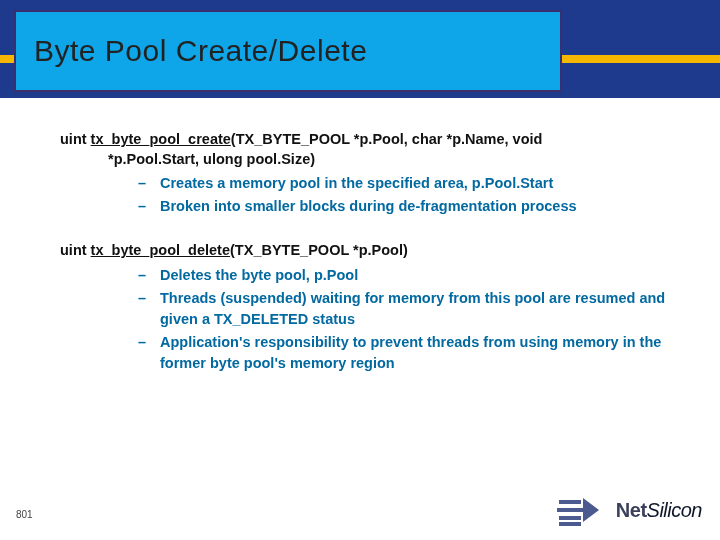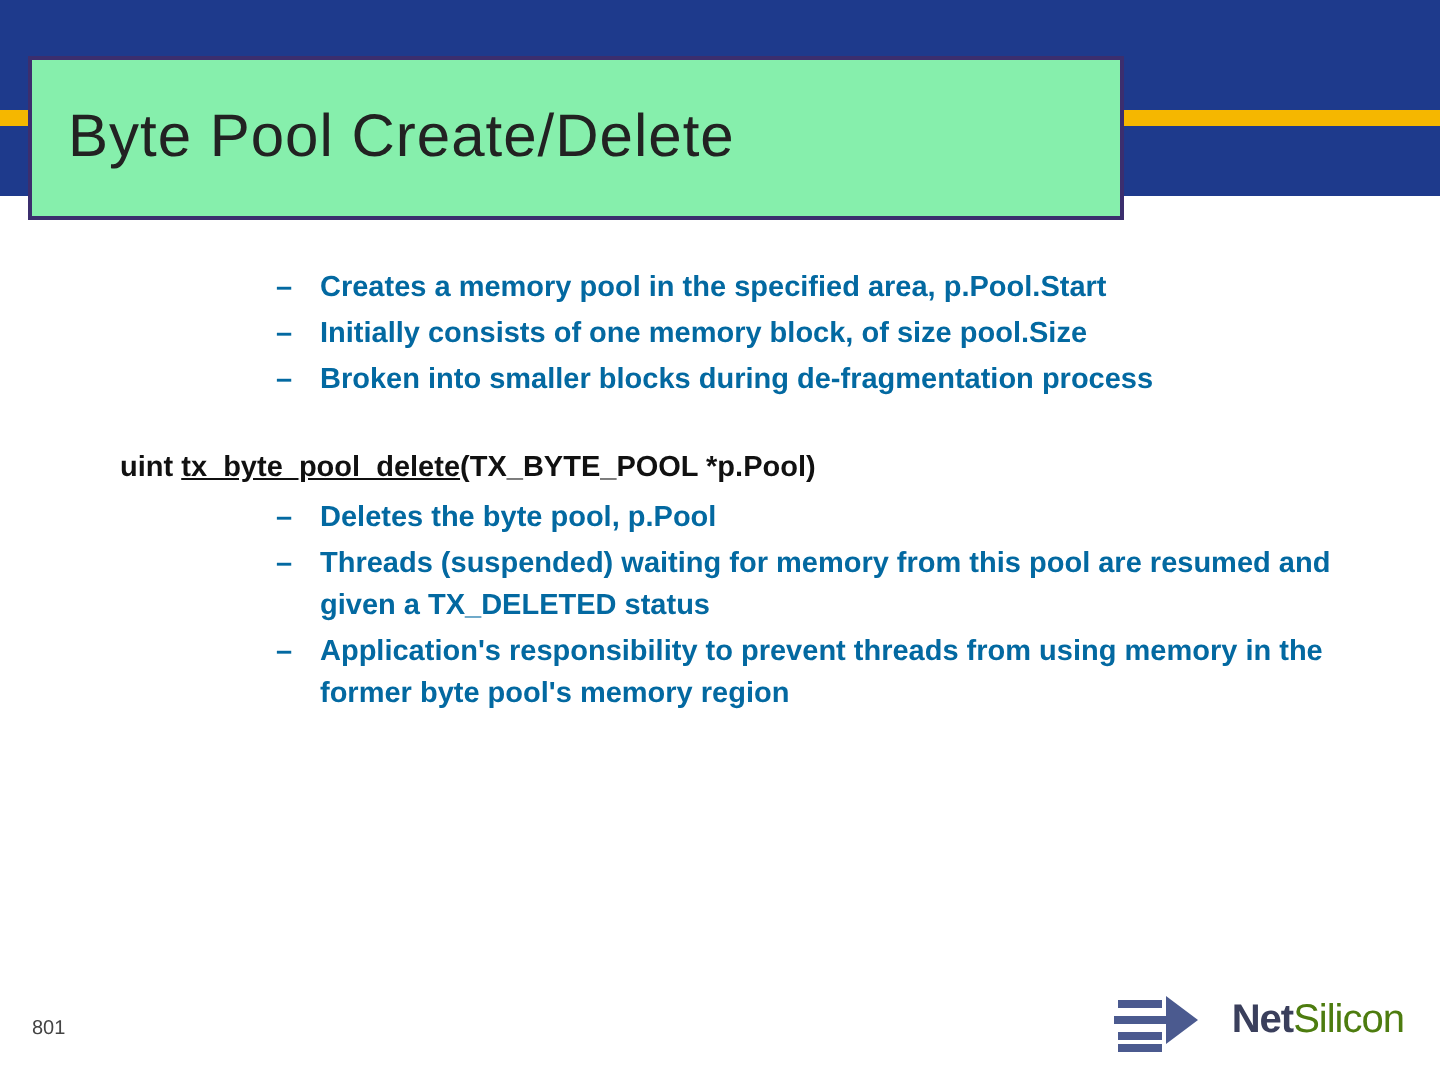--- a/index.html
+++ b/index.html
@@ -23,25 +23,25 @@
   .top-stripe-highlight {
     position: absolute;
     top: 55px;
     left: 0;
     right: 0;
     height: 8px;
     background: #f5b700;
   }
   .title-card {
     position: absolute;
-    top: 28px;
+    top: 10px;
     left: 14px;
     width: 548px;
     height: 82px;
-    background: #86efac;
+    background: #0ea5e9;
     border: 2px solid #3b2e6e;
     box-sizing: border-box;
     display: flex;
     align-items: center;
     padding-left: 18px;
   }
   .title-card h1 {
     margin: 0;
     font-size: 30px;
     font-weight: 400;
@@ -117,21 +117,21 @@
     align-items: center;
     gap: 6px;
   }
   .logo-text {
     font-size: 20px;
     font-weight: 700;
     color: #374151;
     letter-spacing: -0.5px;
   }
   .logo-text .net { color: #3a3f5c; margin-left: 11px; }
-  .logo-text .sil { color: #4d7c0f; font-weight: 400; }
+  .logo-text .sil { color: #0f172a; font-style: italic; font-weight: 400; }
   .logo-mark {
     width: 44px;
     height: 40px;
   }
 </style>
 </head>
 <body>
 
 <div class="top-stripe"></div>
 <div class="top-stripe-highlight"></div>
@@ -143,23 +143,26 @@
 <div class="watermark">
   <svg viewBox="0 0 200 170">
     <path d="M10 40 H140 L140 5 L198 65 L140 125 L140 90 H10 Z
              M10 95 H120 V135 H10 Z
              M10 140 H120 V168 H10 Z" fill="#4a5e88"></path>
   </svg>
 </div>
 
 <div class="content">
 
+  <p class="sig">
+    <span>uint </span><span class="fn">tx_byte_pool_create</span><span>(TX_BYTE_POOL *p.Pool, char *p.Name, void</span>
+    <span class="cont">*p.Pool.Start, ulong pool.Size)</span>
+  </p>
   <ul class="bullets">
     <li>Creates a memory pool in the specified area, p.Pool.Start</li>
-    <li>Initially consists of one memory block, of size pool.Size</li>
     <li>Broken into smaller blocks during de-fragmentation process</li>
   </ul>
 
   <div class="block2">
     <p class="sig">
       <span>uint </span><span class="fn">tx_byte_pool_delete</span><span>(TX_BYTE_POOL *p.Pool)</span>
     </p>
     <ul class="bullets">
       <li>Deletes the byte pool, p.Pool</li>
       <li>Threads (suspended) waiting for memory from this pool are resumed and given a TX_DELETED status</li>

